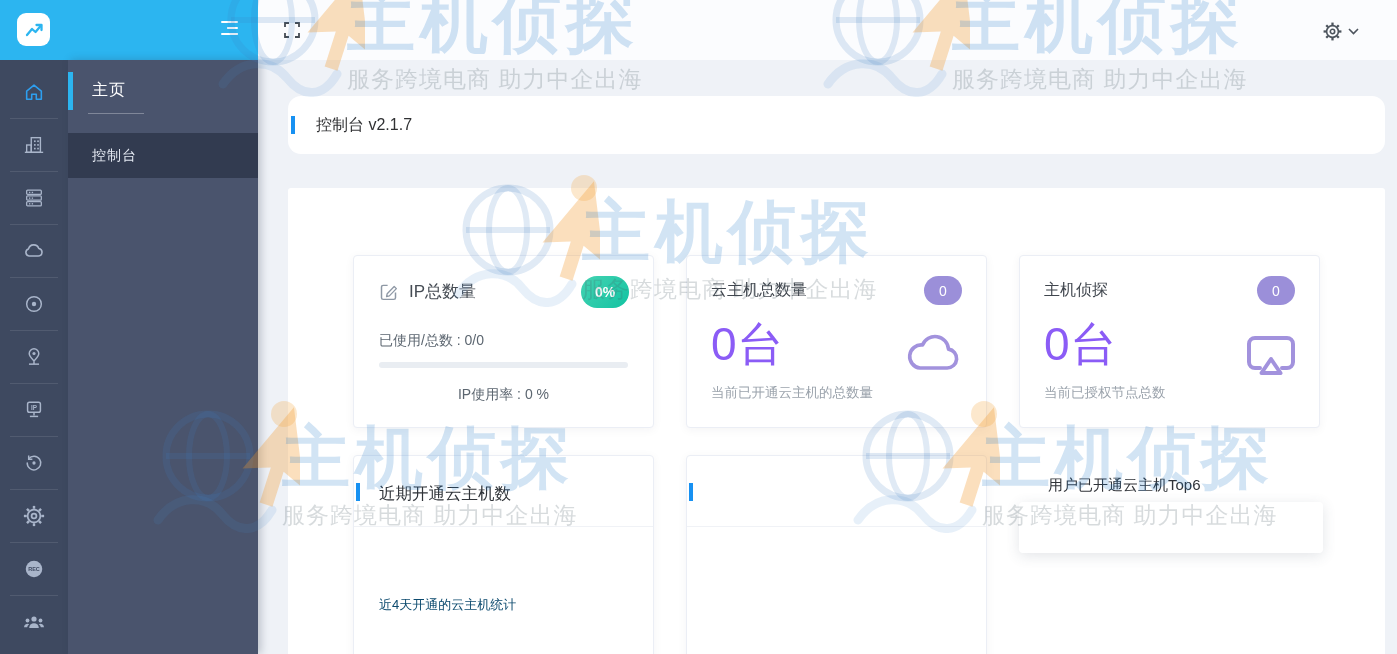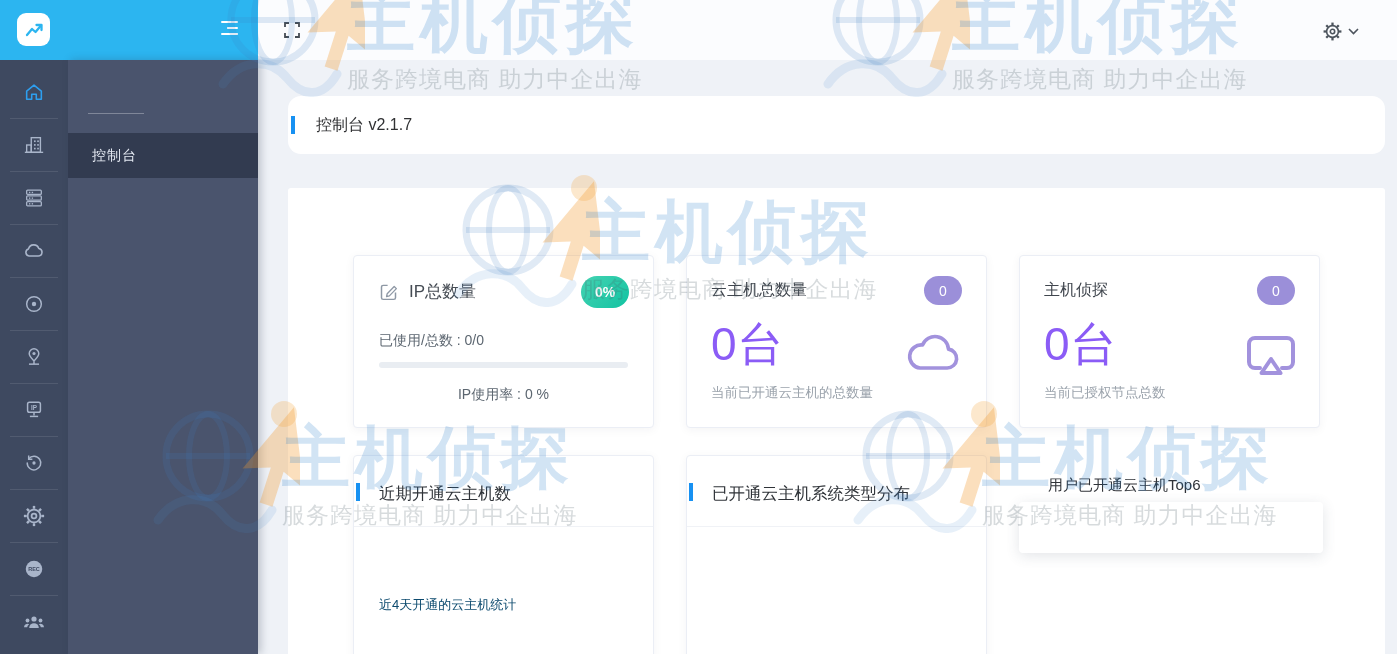--- a/index.html
+++ b/index.html
@@ -260,20 +260,23 @@
           <circle cx="5.5" cy="10.5" r="1.9"></circle>
           <path d="M2 17.2 a3.5 3.5 0 0 1 5.2 -3.05 a6 6 0 0 0 -2.1 3.05 Z"></path>
           <circle cx="18.5" cy="10.5" r="1.9"></circle>
           <path d="M22 17.2 a3.5 3.5 0 0 0 -5.2 -3.05 a6 6 0 0 1 2.1 3.05 Z"></path>
         </g>
       </svg>
     </div>
   </div>
 
   <div class="menu">
+    <div class="menu-item-home">
+      <span class="lbl">主页</span>
+    </div>
     <div class="menu-underline"></div>
     <div class="menu-item-console">
       <span class="lbl">控制台</span>
     </div>
   </div>
 
   <div class="crumb">
     <div class="accent"></div>
     <div class="title">控制台 v2.1.7</div>
   </div>
@@ -325,21 +328,20 @@
       <div class="bhead">
         <div class="accent"></div>
         <div class="btitle">近期开通云主机数</div>
       </div>
       <div class="bcap">近4天开通的云主机统计</div>
     </div>
 
     <div class="card bcard b2">
       <div class="bhead">
         <div class="accent"></div>
-        <div class="btitle">已开通云主机系统类型分布</div>
       </div>
     </div>
 
     <div class="top6-title">用户已开通云主机Top6</div>
     <div class="top6-box"></div>
   </div>
 
   <div class="wm-layer">
     <div class="wm" style="left:215px;top:-38px;">
       <svg class="wm-logo" width="150" height="135" viewBox="0 0 150 135">

